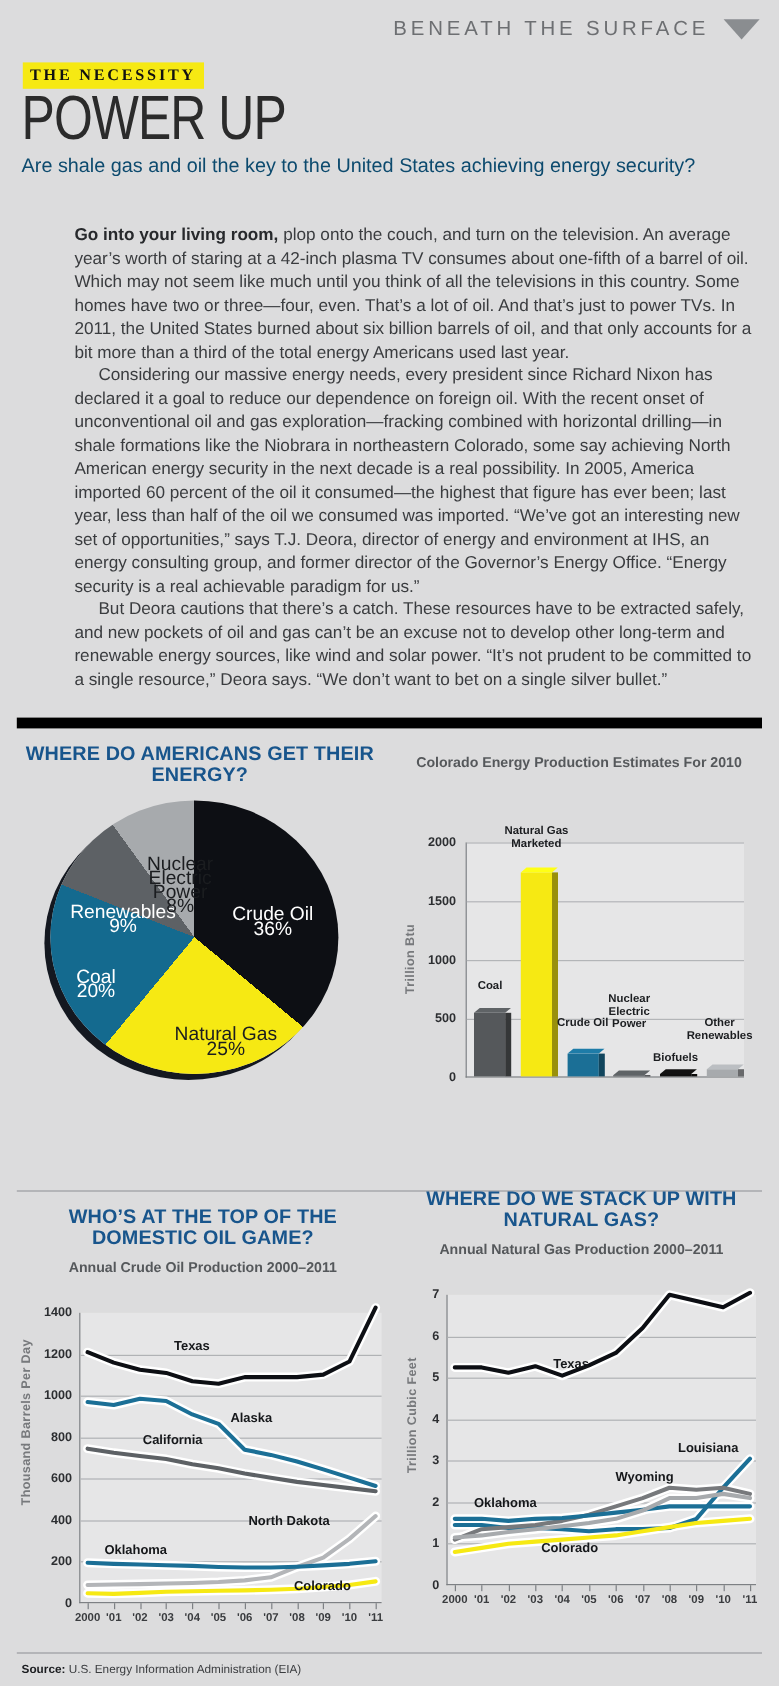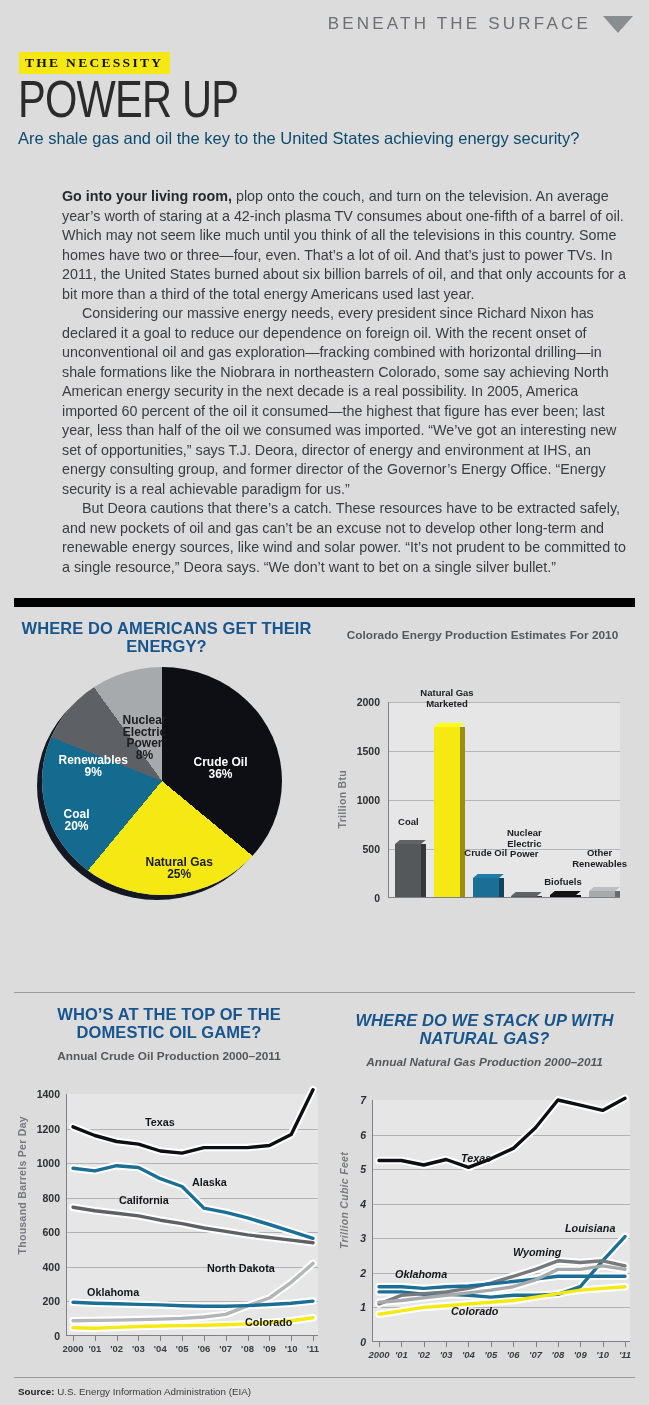--- a/index.html
+++ b/index.html
@@ -80,21 +80,21 @@
     background:
       conic-gradient(from 0deg,
         #0d0f14 0deg 129.6deg,
         #f6e913 129.6deg 219.6deg,
         #146a8f 219.6deg 291.6deg,
         #5d6165 291.6deg 324deg,
         #a7aaad 324deg 360deg);
     box-shadow: -5px 5px 0 0 #141820;
   }
   .pie-lbl {
-    position:absolute; color:#fff; font-weight:bold; font-size:12px;
+    position:absolute; color:#fff; font-weight:normal; font-size:16px;
     line-height:11.5px; text-align:center; white-space:nowrap;
   }
   .pie-lbl.dark { color:#1b1d20; }
 
   
   .bars-plot {
     position:absolute; left:58px; top:82px; width:232px; height:196px;
     background:#e6e6e7; border-left:1.5px solid #7d8084; border-bottom:1.5px solid #7d8084;
   }
   .gridline { position:absolute; left:0; width:100%; height:1px; background:#b3b5b8; }
@@ -311,21 +311,21 @@
         </svg>
         <div class="lc-lbl" style="left: 78px; top: 22px;">Texas</div>
         <div class="lc-lbl" style="left: 125px; top: 82px;">Alaska</div>
         <div class="lc-lbl" style="left: 52px; top: 100px;">California</div>
         <div class="lc-lbl" style="left: 140px; top: 168px;">North Dakota</div>
         <div class="lc-lbl" style="left: 20px; top: 192px;">Oklahoma</div>
         <div class="lc-lbl" style="left: 178px; top: 222px;">Colorado</div>
       </div>
   </div>
 
-  <div class="chart" id="chart-gas" style="left:332px; top:1012px; width:305px; height:370px;font-style:italic;">
+  <div class="chart" id="chart-gas" style="left:332px; top:991px; width:305px; height:370px;">
     <div class="ch-title">WHERE DO WE STACK UP WITH NATURAL GAS?</div>
     <div class="ch-sub">Annual Natural Gas Production 2000–2011</div>
     <div class="axis-title" style="left:6px; top:140px;">Trillion Cubic Feet</div>
     <div class="lc-plot" id="gas-plot" style="left:40px; top:88px; width:258px; height:242px;">
         <div class="lc-ytick" style="top: 242px; left: -21px; width: 14px;">0</div>
         <div class="lc-grid" style="top: 207.429px;"></div>
         <div class="lc-ytick" style="top: 207.429px; left: -21px; width: 14px;">1</div>
         <div class="lc-grid" style="top: 172.857px;"></div>
         <div class="lc-ytick" style="top: 172.857px; left: -21px; width: 14px;">2</div>
         <div class="lc-grid" style="top: 138.286px;"></div>

